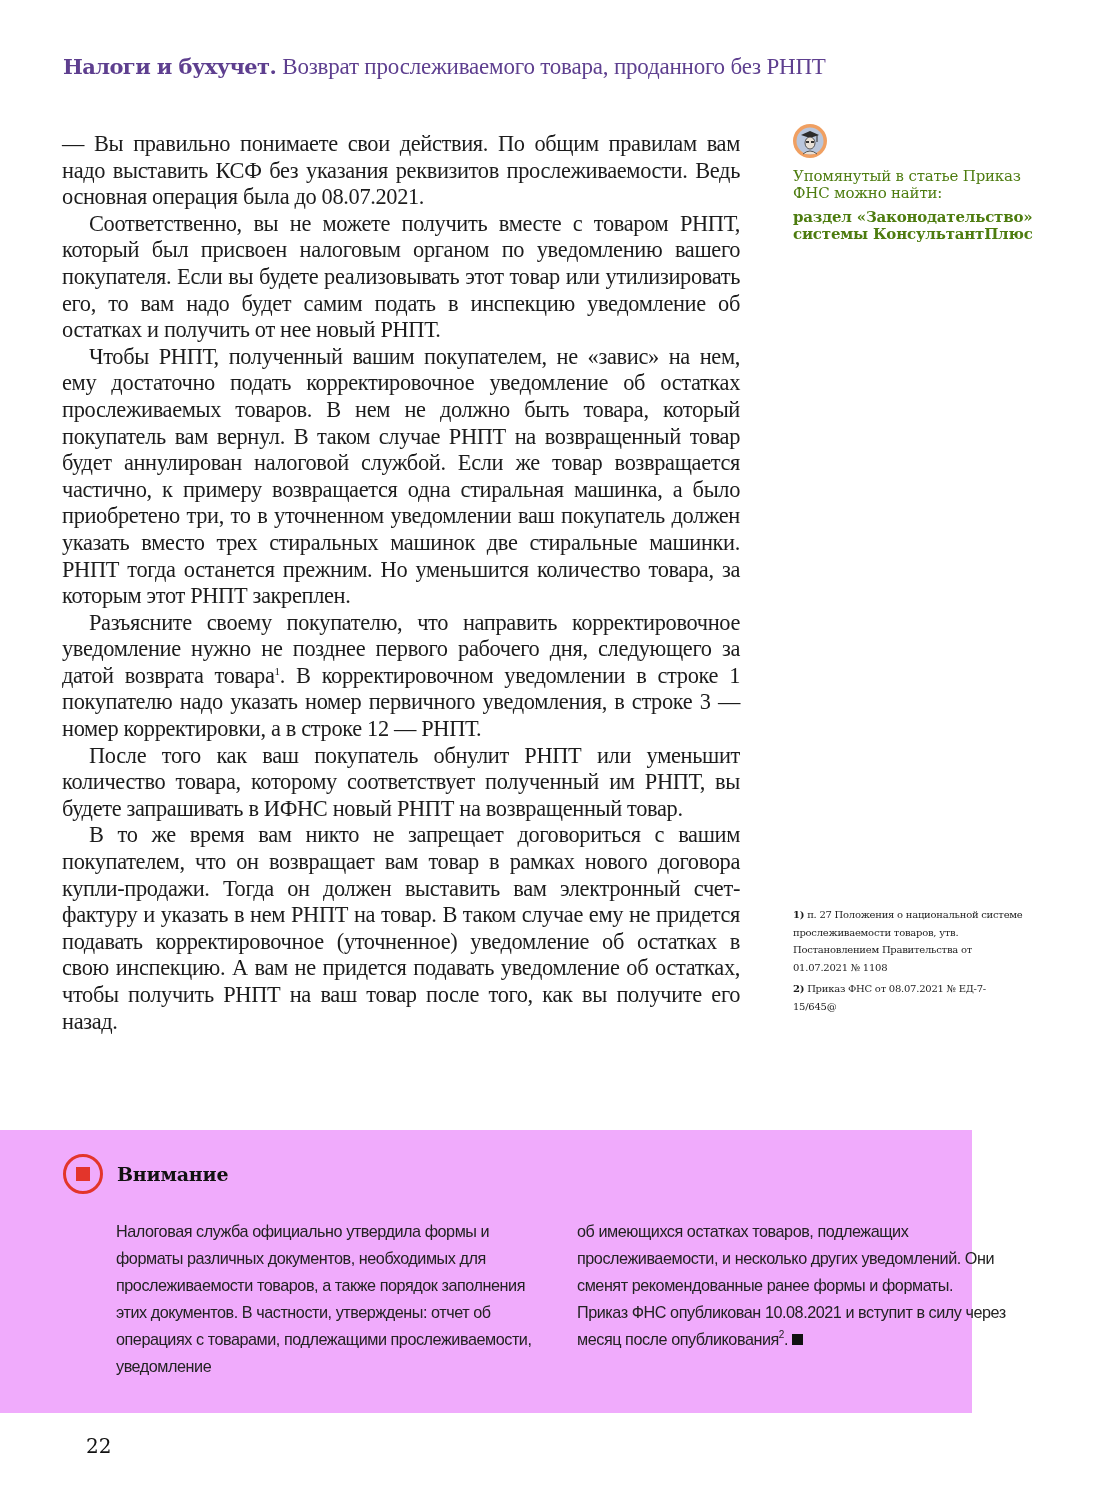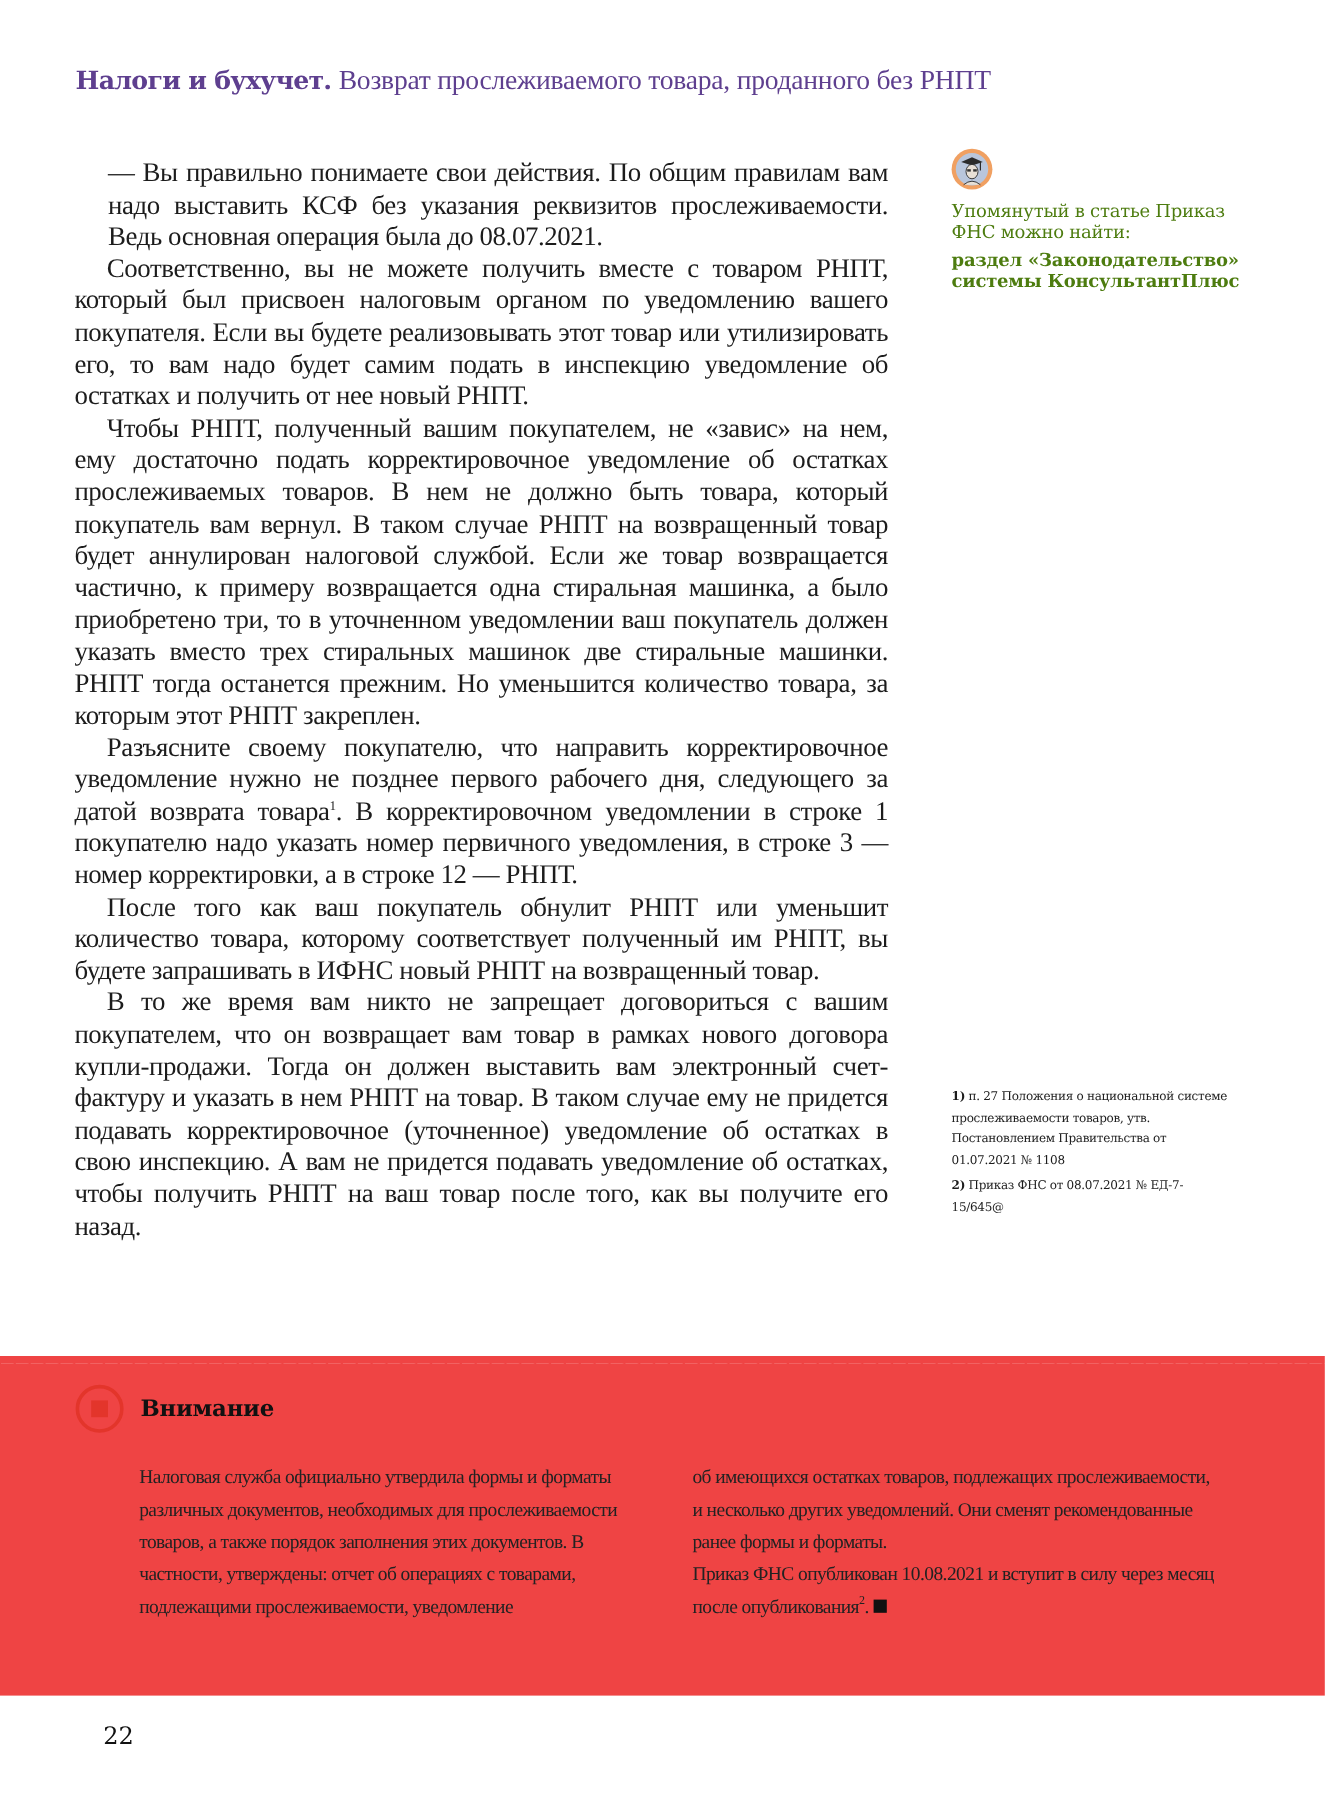--- a/index.html
+++ b/index.html
@@ -16,21 +16,21 @@
   }
   .header .section { font-weight: bold; }
   .header .title { font-family: "Liberation Serif", serif; font-size: 23px; letter-spacing: -0.2px; }
 
   .main {
     position: absolute; left: 62px; top: 131px; width: 678px;
     font-size: 22.4px; line-height: 26.6px; text-align: justify;
     letter-spacing: -0.35px;
   }
   .main p { margin: 0; text-indent: 27px; }
-  .main p.first { text-indent: 0; margin-left: 28px; }
+  .main p.first { text-indent: 0; }
   .main sup { font-size: 11px; line-height: 0; vertical-align: 8px; }
 
   .sidenote {
     position: absolute; left: 793px; top: 124px; width: 240px;
     font-family: "DejaVu Serif", serif; font-size: 15px; line-height: 17px; color: #4d7c0f;
   }
   .avatar {
     width: 34px; height: 34px; border-radius: 50%;
     background: #f0a062; position: relative; margin-bottom: 10px;
   }
@@ -39,43 +39,43 @@
   .sidenote .bold { margin: 0; font-weight: bold; letter-spacing: -0.2px; }
 
   .footnotes {
     position: absolute; left: 793px; top: 906px; width: 230px;
     font-family: "DejaVu Serif", serif; font-size: 10px; line-height: 17.5px; letter-spacing: -0.25px;
   }
   .footnotes .fn { margin: 0 0 4px 0; }
   .footnotes .fn b { font-weight: bold; }
 
   .attention {
-    position: absolute; left: 0; top: 1130px; width: 1104px; height: 283px;
-    background: #ef4444;
+    position: absolute; left: 0; top: 1130px; width: 972px; height: 283px;
+    background: #f0abfc;
   }
   .scallop {
     position: absolute; left: 0; top: -6px; width: 1104px; height: 12px;
     background-image: radial-gradient(circle at 6px 0px, #ffffff 5px, transparent 5.5px);
     background-size: 12.4px 12px; background-repeat: repeat-x;
   }
   .att-icon {
     position: absolute; left: 63px; top: 24px; width: 34px; height: 34px;
     border: 3.5px solid #e3352b; border-radius: 50%;
   }
   .att-icon .sq {
     position: absolute; left: 10px; top: 10px; width: 14px; height: 14px; background: #e3352b;
   }
   .att-title {
     position: absolute; left: 117px; top: 33px;
     font-family: "DejaVu Serif", serif; font-weight: bold; font-size: 19px; color: #111;
     letter-spacing: -0.2px;
   }
   .att-col {
     position: absolute; top: 88px; width: 440px;
-    font-family: Liberation Serif, serif; font-size: 16.2px; line-height: 27px; color: #222;
+    font-family: Liberation Sans, sans-serif; font-size: 16.2px; line-height: 27px; color: #222;
     letter-spacing: -0.45px;
   }
   .att-col p { margin: 0; }
   .att-col.left { left: 116px; }
   .att-col.right { left: 577px; }
   .att-col sup { font-size: 10px; line-height: 0; vertical-align: 7px; }
   .end-mark { display: inline-block; width: 11px; height: 11px; background: #111; vertical-align: 0px; margin-left: 4px; }
 
   .page-number {
     position: absolute; left: 63px; top: 1434px;

